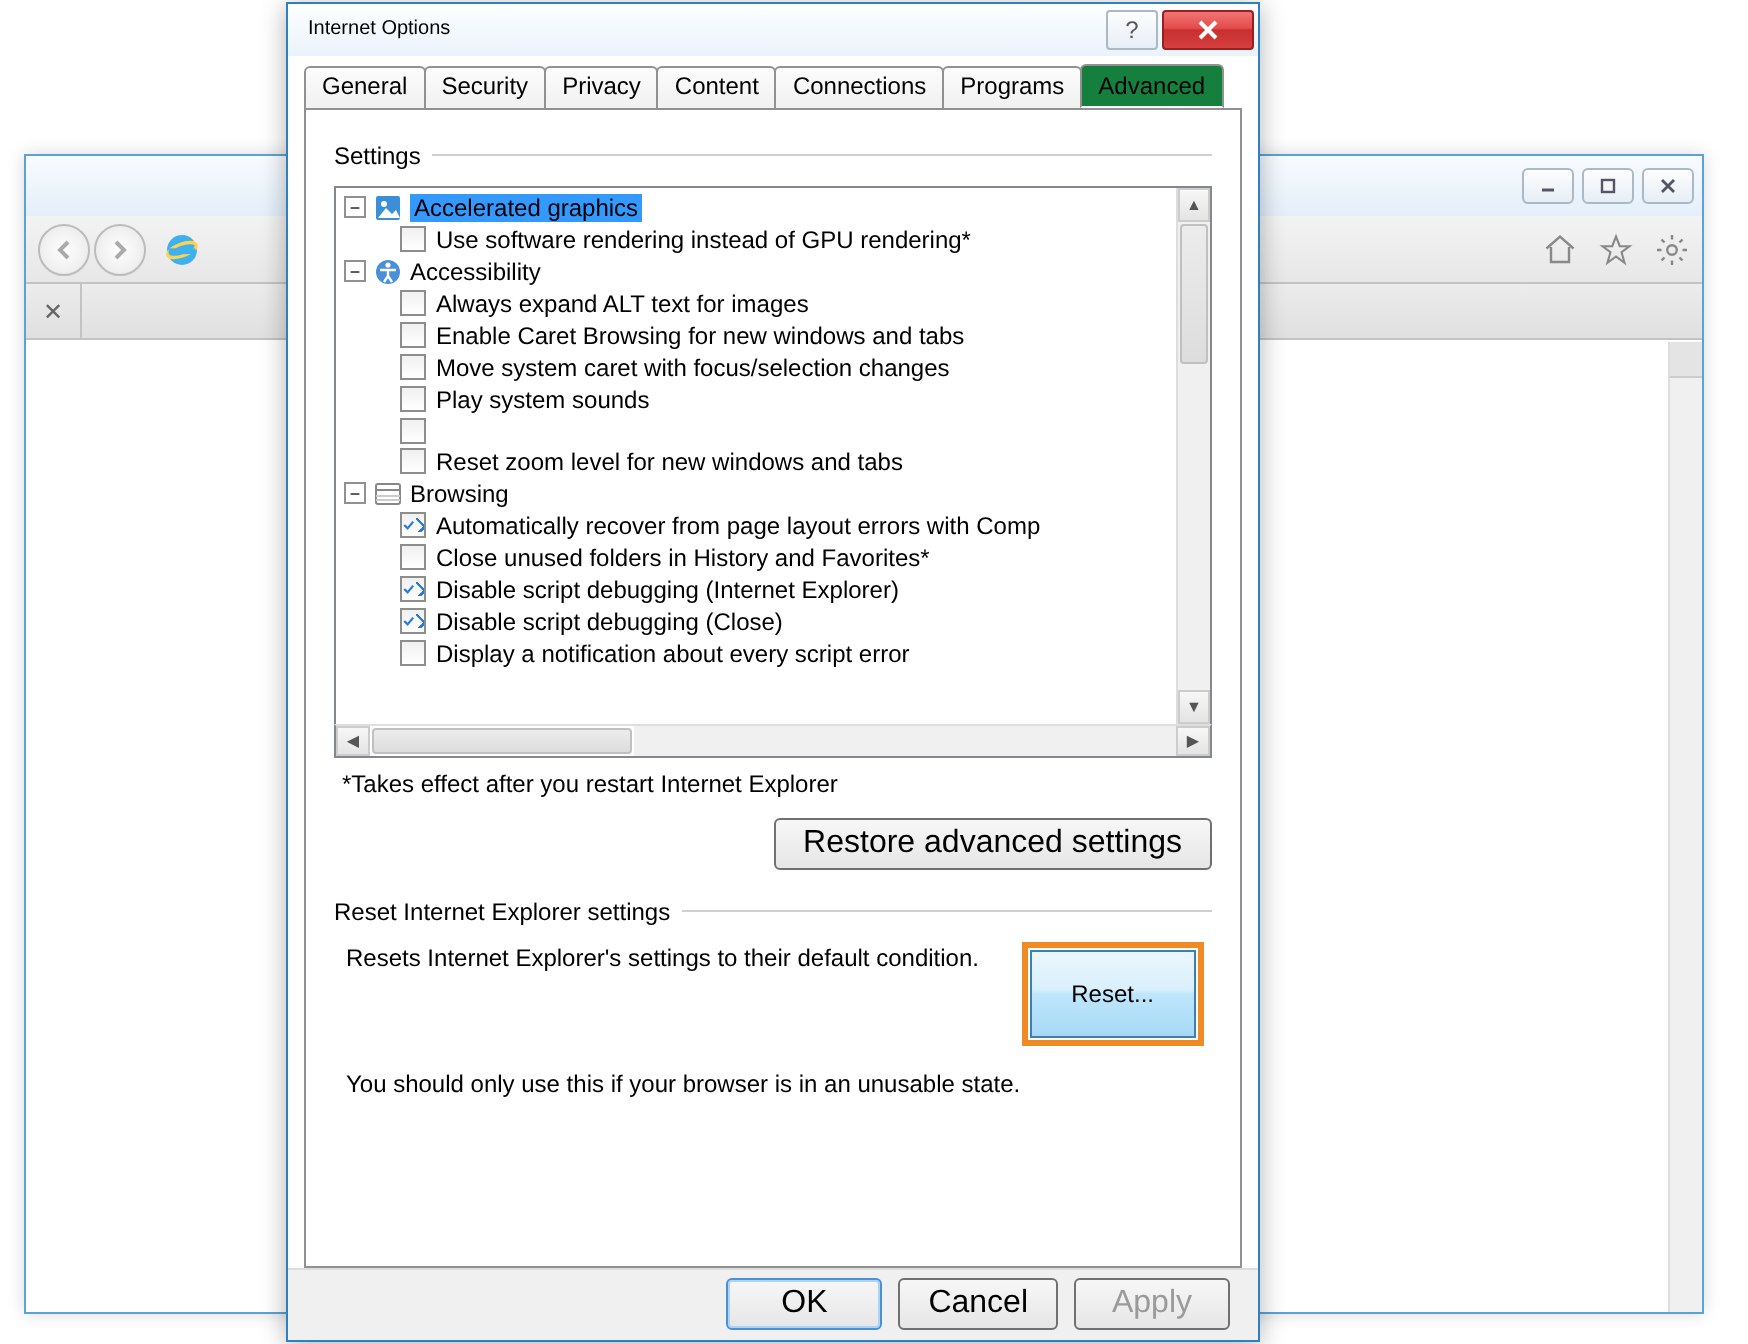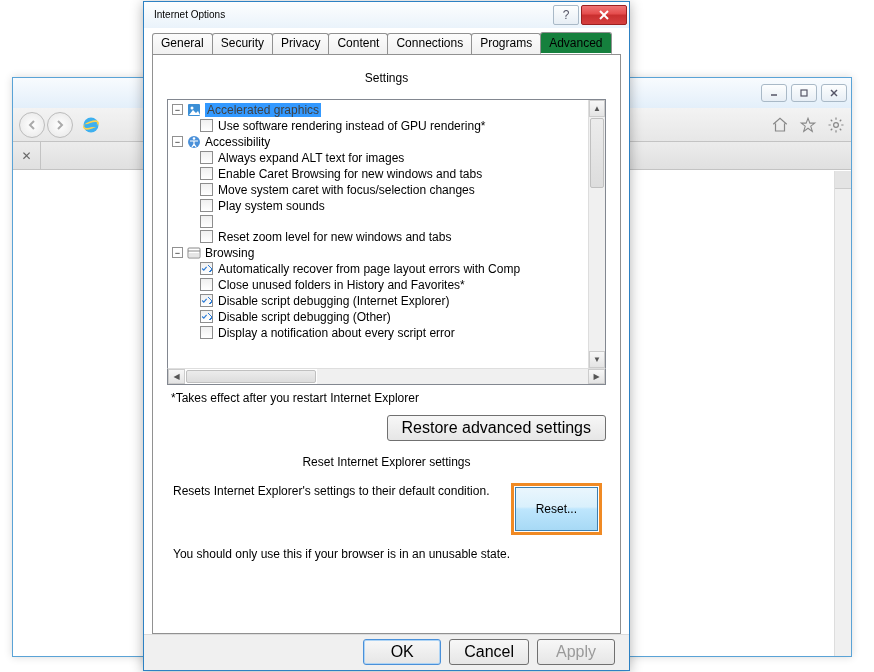--- a/index.html
+++ b/index.html
@@ -150,39 +150,39 @@
   .tabpanel {
     border:1px solid #919191;
     height: 580px;
     padding: 12px 14px;
     position:relative;
   }
 
   .groupbox { position: relative; margin-top:4px; }
   .group-label {
     display:flex; align-items:center; gap:6px;
-    color:#000; font-size:12px;flex-direction:column;
+    color:#000; font-size:12px;
   }
   .group-line { flex:1; height:1px; background:#d0d0d0; }
 
   .settings-list {
     margin-top:8px;
     border:1px solid #828790;
     height:270px;
     display:flex;
   }
   .list-inner {
     flex:1; overflow:hidden;
     padding:2px 0 2px 4px;
     font-size:12px;
     background:#fff;
   }
   .tree-section { display:flex; align-items:center; gap:4px; padding:1px 0; }
   .tree-section.selected .sec-label {
-    background:#3399ff; color:#404040; padding:0 2px;
+    background:#3399ff; color:#000000; padding:0 2px;
   }
   .tree-item { display:flex; align-items:center; gap:5px; padding:1px 0 1px 28px; }
   .chk {
     width:13px; height:13px;
     border:1px solid #8d8d8d;
     background:linear-gradient(#f0f0f0,#fff);
     flex-shrink:0;
     display:flex;align-items:center;justify-content:center;
   }
   .chk.checked::after {
@@ -426,21 +426,21 @@
                   </svg>
                 </span>
                 <span>Disable script debugging (Internet Explorer)</span>
               </div>
               <div class="tree-item">
                 <span class="chk checked">
                   <svg viewBox="0 0 12 12">
                     <path d="M2 6 L5 9 L10 3"></path>
                   </svg>
                 </span>
-                <span>Disable script debugging (Other)</span>
+                <span>Disable script debugging (Close)</span>
               </div>
               <div class="tree-item">
                 <span class="chk"></span>
                 <span>Display a notification about every script error</span>
               </div>
             </div>
           <div class="vscroll">
             <div class="vscroll-btn">▲</div>
             <div class="vscroll-thumb"></div>
             <div class="vscroll-track"></div>

